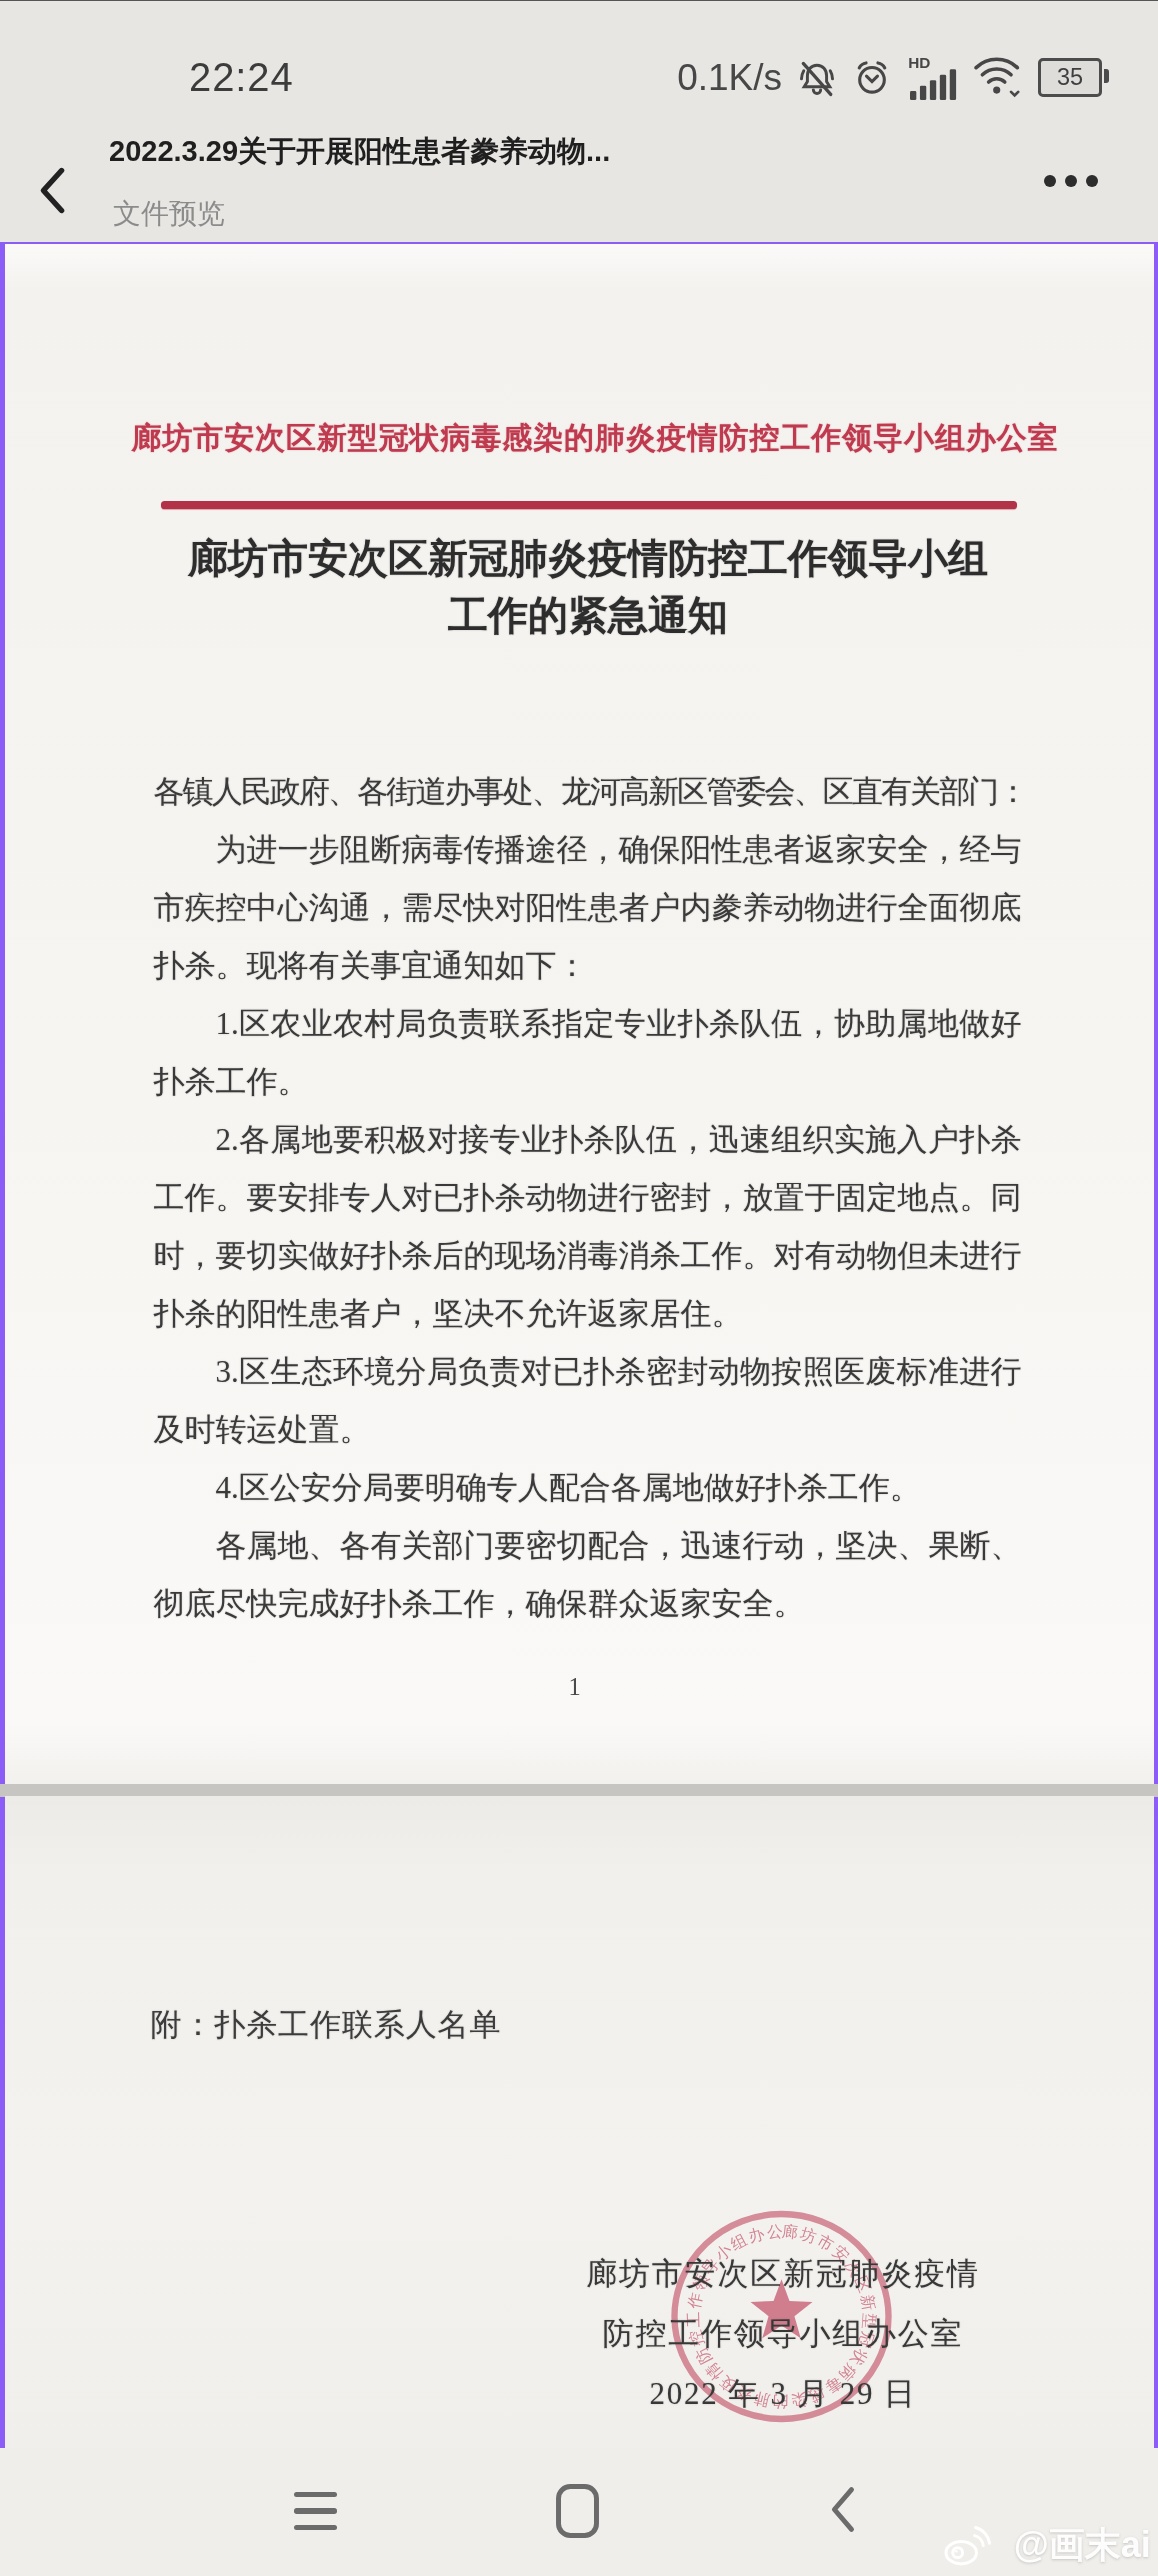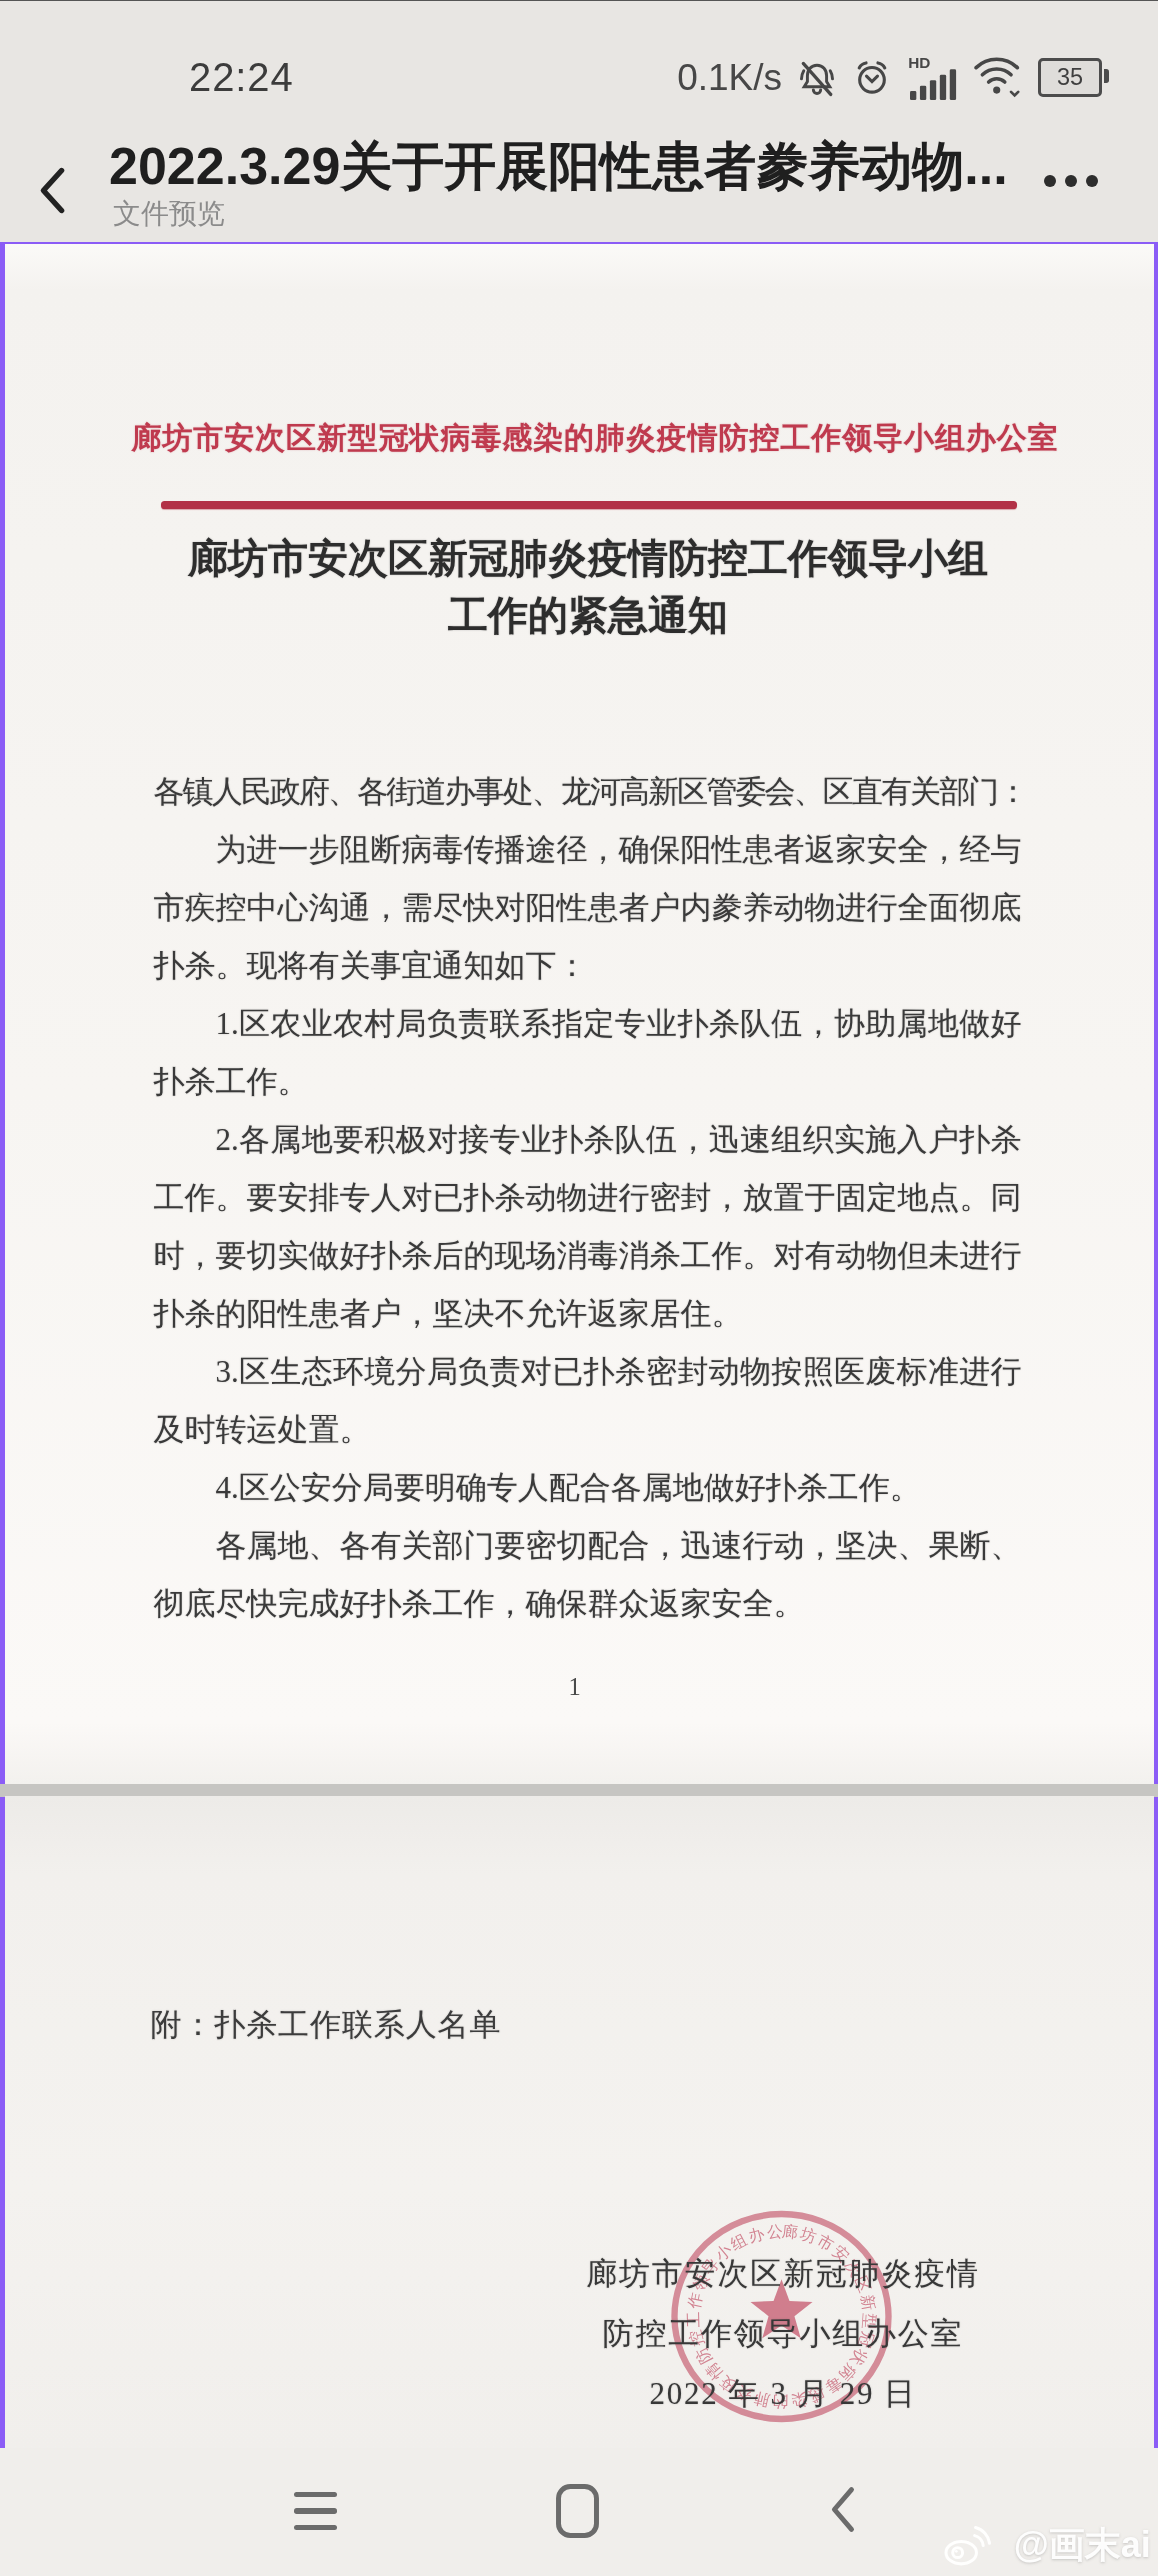--- a/index.html
+++ b/index.html
@@ -12,21 +12,21 @@
   .status-right{position:absolute;right:56px;top:53px;display:flex;align-items:center;gap:13.6px;height:47px;}
   .net-speed{font-size:37px;color:#474747;}
   .sicon{display:block;}
   .battery{position:relative;width:58px;height:33px;border:3.6px solid #4c4c4c;border-radius:5px;
            display:flex;align-items:center;justify-content:center;font-size:23.5px;color:#3f3f3f;background:#dfddda;}
   .battery::after{content:"";position:absolute;right:-10px;top:8.2px;width:5.4px;height:13.6px;background:#4c4c4c;border-radius:0 2.7px 2.7px 0;}
 
   
   .app-header{position:absolute;top:120px;left:0;right:0;height:121px;border-bottom:0.9px solid rgba(0,0,0,0.05);}
   .back-btn{position:absolute;left:27px;top:40px;width:51px;height:58px;display:flex;align-items:center;justify-content:center;}
-  .hdr-title{position:absolute;left:109px;top:11px;width:906px;font-size:52px;font-weight:600;color:#1f1f1f;
+  .hdr-title{position:absolute;left:109px;top:11px;width:906px;font-size:29px;font-weight:600;color:#1f1f1f;
              white-space:nowrap;overflow:hidden;}
   .hdr-sub{position:absolute;left:113px;top:74px;font-size:28px;color:#8b8b8b;}
   .more-btn{position:absolute;right:53px;top:47px;display:flex;gap:9px;padding:7.2px;}
   .more-btn i{width:11.8px;height:11.8px;border-radius:50%;background:#2d2d2d;}
 
   
   .doc-viewport{position:absolute;top:241px;left:0;right:0;height:2206px;background:#8b5cf6;}
   .page{position:absolute;left:4.5px;right:4.5px;font-family:"Liberation Serif",serif;}
   .page1{top:1.8px;height:1540px;
          background:linear-gradient(180deg,#fbfaf8 0%,#f4f2ef 3%,#f7f5f2 55%,#fbf9f7 96%,#f3f1ee 100%);}

